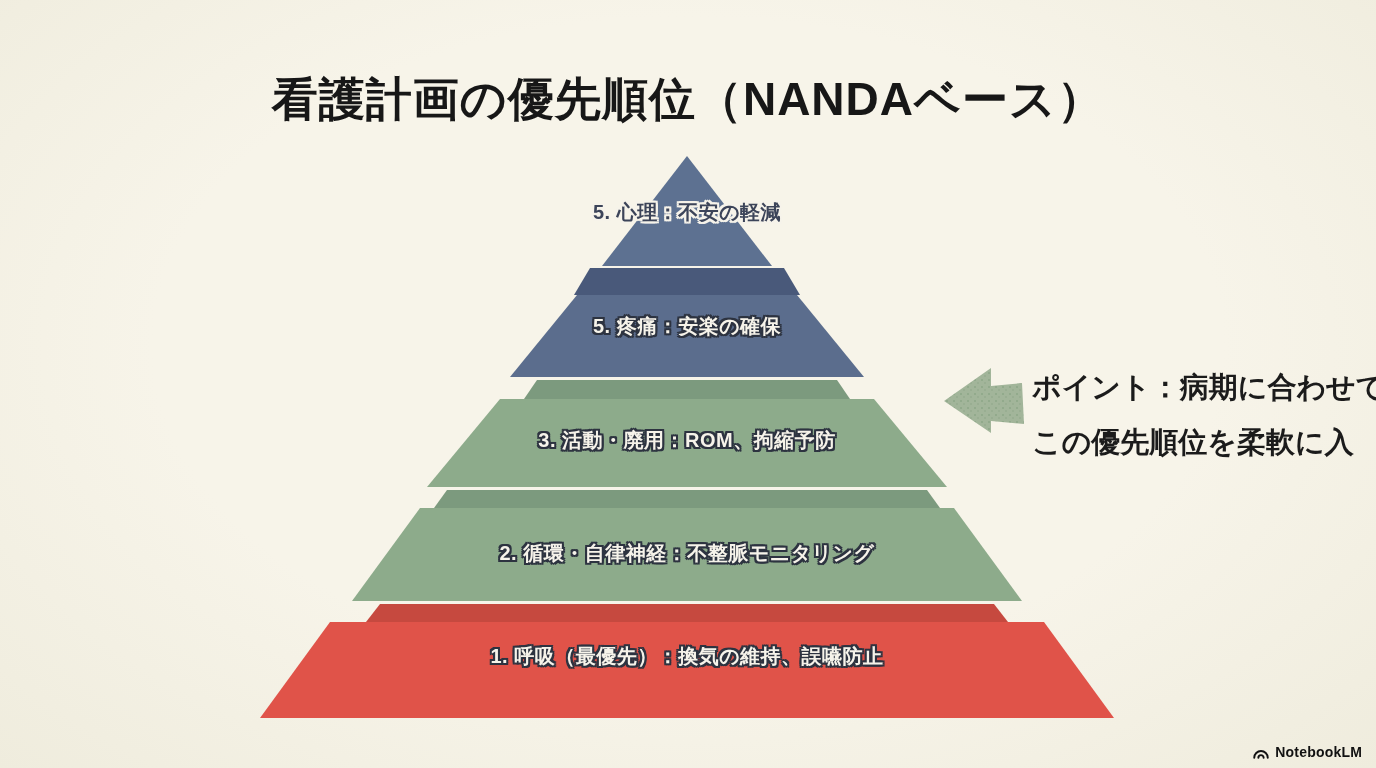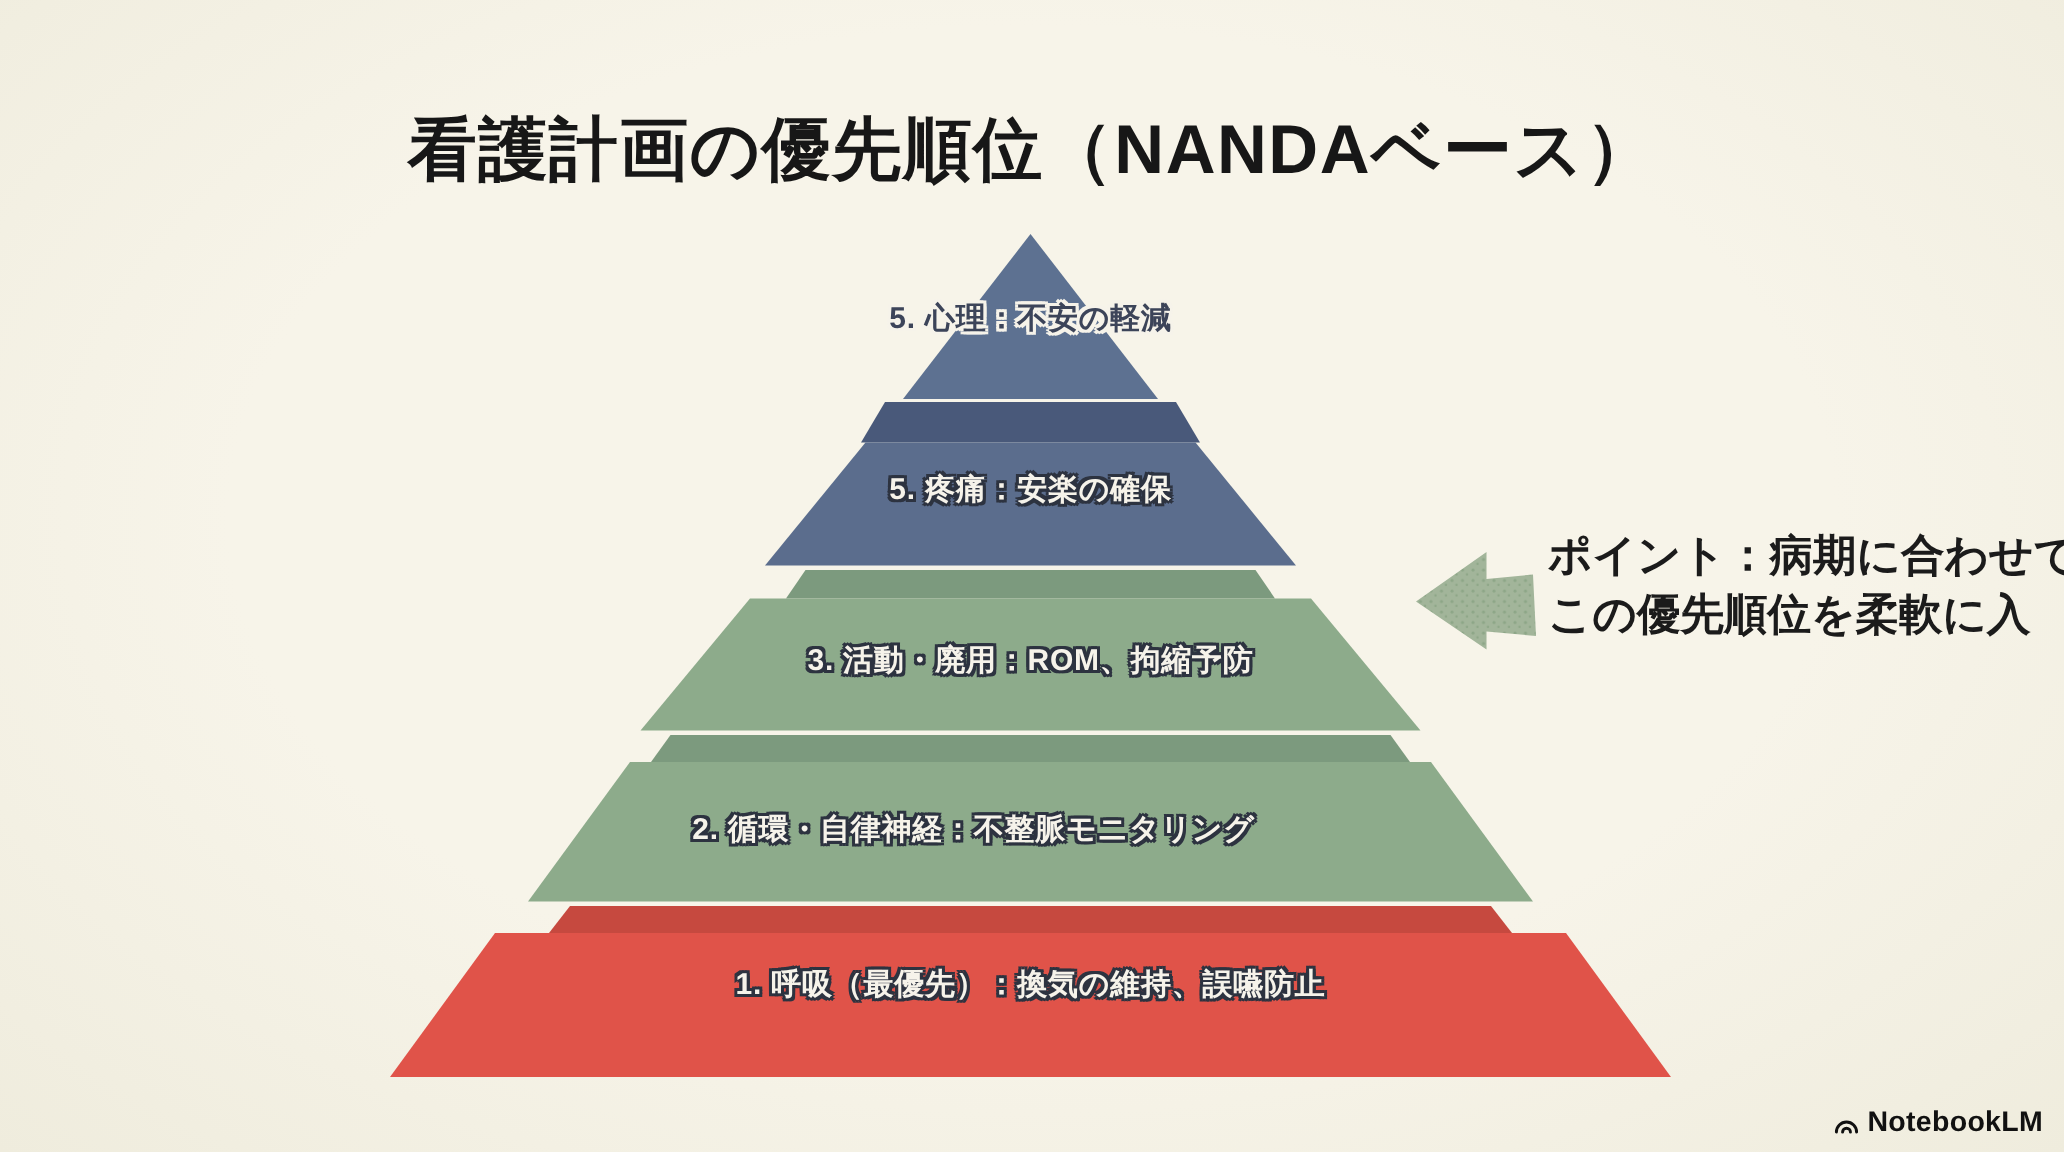--- a/index.html
+++ b/index.html
@@ -40,27 +40,27 @@
       -2px -2px 0 #f6f3ea, 2px -2px 0 #f6f3ea,
       -2px  2px 0 #f6f3ea, 2px  2px 0 #f6f3ea,
       -2px  0   0 #f6f3ea, 2px  0   0 #f6f3ea,
        0   -2px 0 #f6f3ea, 0    2px 0 #f6f3ea;
   }
   .callout-text{
     position:absolute;left:1032px;top:352px;width:344px;
     font-size:29px;line-height:39px;font-weight:700;
     color:#1b1b1b;
   }
-  .callout-text .line{display:block;white-space:nowrap;}
+  .callout-text .line{display:block;white-space:nowrap;margin-top:16px;}
   .brand{
     position:absolute;right:14px;bottom:8px;
     display:flex;align-items:center;gap:5px;
     color:#111;
   }
-  .brand-label{font-size:19px;font-weight:700;letter-spacing:0.2px;}
+  .brand-label{font-size:14px;font-weight:700;letter-spacing:0.2px;}
 </style>
 </head>
 <body>
 
 <div class="stage">
 
   <div class="title" style="color: rgb(23, 23, 23);">看護計画の優先順位（NANDAベース）</div>
 
   <svg class="pyramid-svg" viewBox="0 0 1376 768" aria-hidden="true">
     <defs>
@@ -84,21 +84,21 @@
     <polygon points="577,295 797,295 864,377 510,377" fill="#5b6d8d"></polygon>
 
     <polygon points="687,156 772,266 602,266" fill="#5d7191"></polygon>
 
     <polygon points="944,401 991,368 991,386 1022,383 1024,424 991,421 991,433" fill="url(#stipple)"></polygon>
   </svg>
 
   <div class="tier-label dark" style="left: 687px; top: 212px; color: rgb(60, 68, 89);">5. 心理：不安の軽減</div>
   <div class="tier-label light" style="left: 687px; top: 326px; color: rgb(246, 243, 234);">5. 疼痛：安楽の確保</div>
   <div class="tier-label light" style="left: 687px; top: 440px; color: rgb(246, 243, 234);">3. 活動・廃用：ROM、拘縮予防</div>
-  <div class="tier-label light" style="left: 649px; top: 553px; color: rgb(246, 243, 234); text-align: center;">2. 循環・自律神経：不整脈モニタリング</div>
+  <div class="tier-label light" style="left: 687px; top: 553px; color: rgb(246, 243, 234); text-align: center;">2. 循環・自律神経：不整脈モニタリング</div>
   <div class="tier-label light" style="left: 687px; top: 656px; color: rgb(246, 243, 234);">1. 呼吸（最優先）：換気の維持、誤嚥防止</div>
 
   <div class="callout-text">
     <span class="line">ポイント：病期に合わせて</span>
     <span class="line">この優先順位を柔軟に入</span>
   </div>
 
   <div class="brand">
     <svg width="18" height="15" viewBox="0 0 24 20" aria-hidden="true">
       <path d="M3 17 A 9 9 0 0 1 21 17" fill="none" stroke="#111" stroke-width="2.6" stroke-linecap="round"></path>

